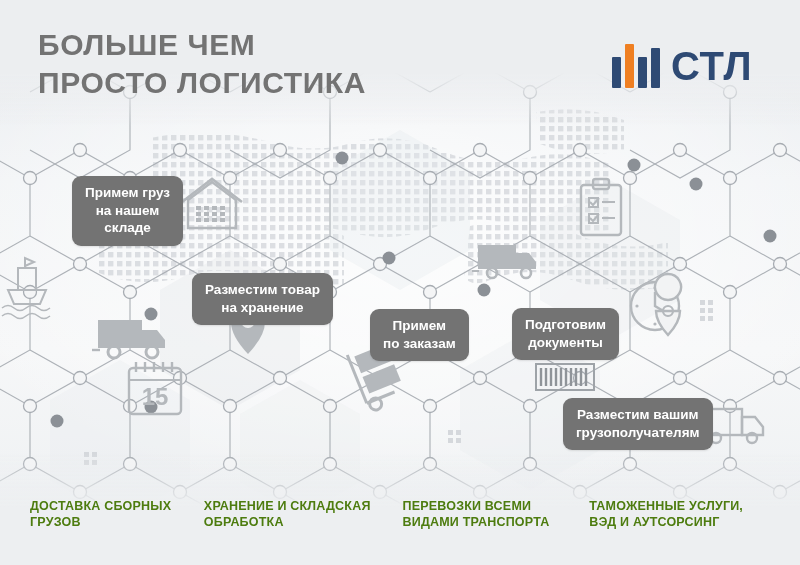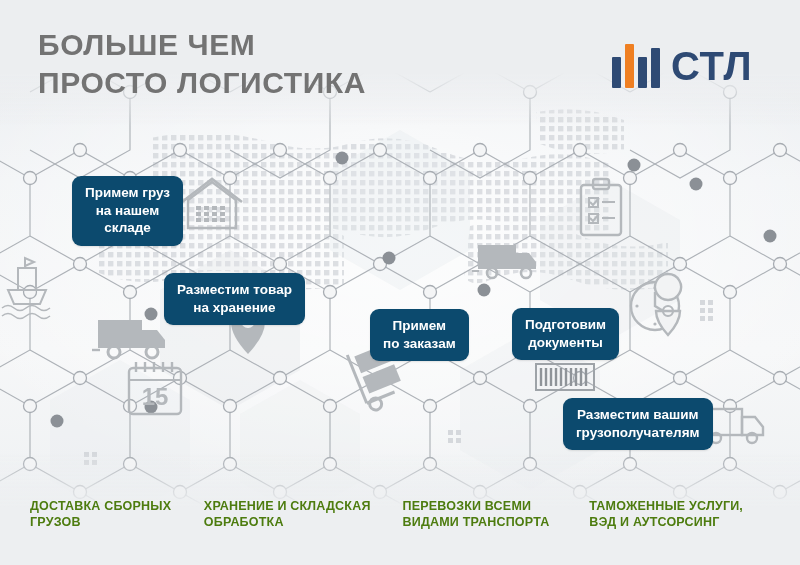--- a/index.html
+++ b/index.html
@@ -70,33 +70,33 @@
   .b3 { height: 31px; background: #2e4a74; }
   .b4 { height: 40px; background: #2e4a74; }
   .logo-word {
     color: #2e4a74; font-size: 40px; font-weight: bold;
     letter-spacing: .5px; line-height: .95; text-transform: uppercase;
   }
 
   
   .bubble {
     position: absolute; z-index: 9;
-    background: #0c4a6e;
+    background: #737373;
     color: #ffffff;
     border-radius: 9px;
     padding: 8px 13px 9px;
     font-size: 13.5px;
     font-weight: bold;
     line-height: 1.3;
     text-align: center;
     white-space: pre-line;
     box-shadow: 0 1px 2px rgba(0,0,0,.10);
   }
   #bubble-1 { left: 72px;  top: 176px; }
-  #bubble-2 { left: 164px; top: 273px; }
+  #bubble-2 { left: 192px; top: 273px; }
   #bubble-3 { left: 370px; top: 309px; }
   #bubble-4 { left: 512px; top: 308px; }
   #bubble-5 { left: 563px; top: 398px; }
 
   
   .footer { position: absolute; z-index: 10; left: 30px; right: 22px; bottom: 34px; display: flex; }
   .footer-item {
     color: #4d7c0f;
     font-size: 12.5px;
     font-weight: bold;

